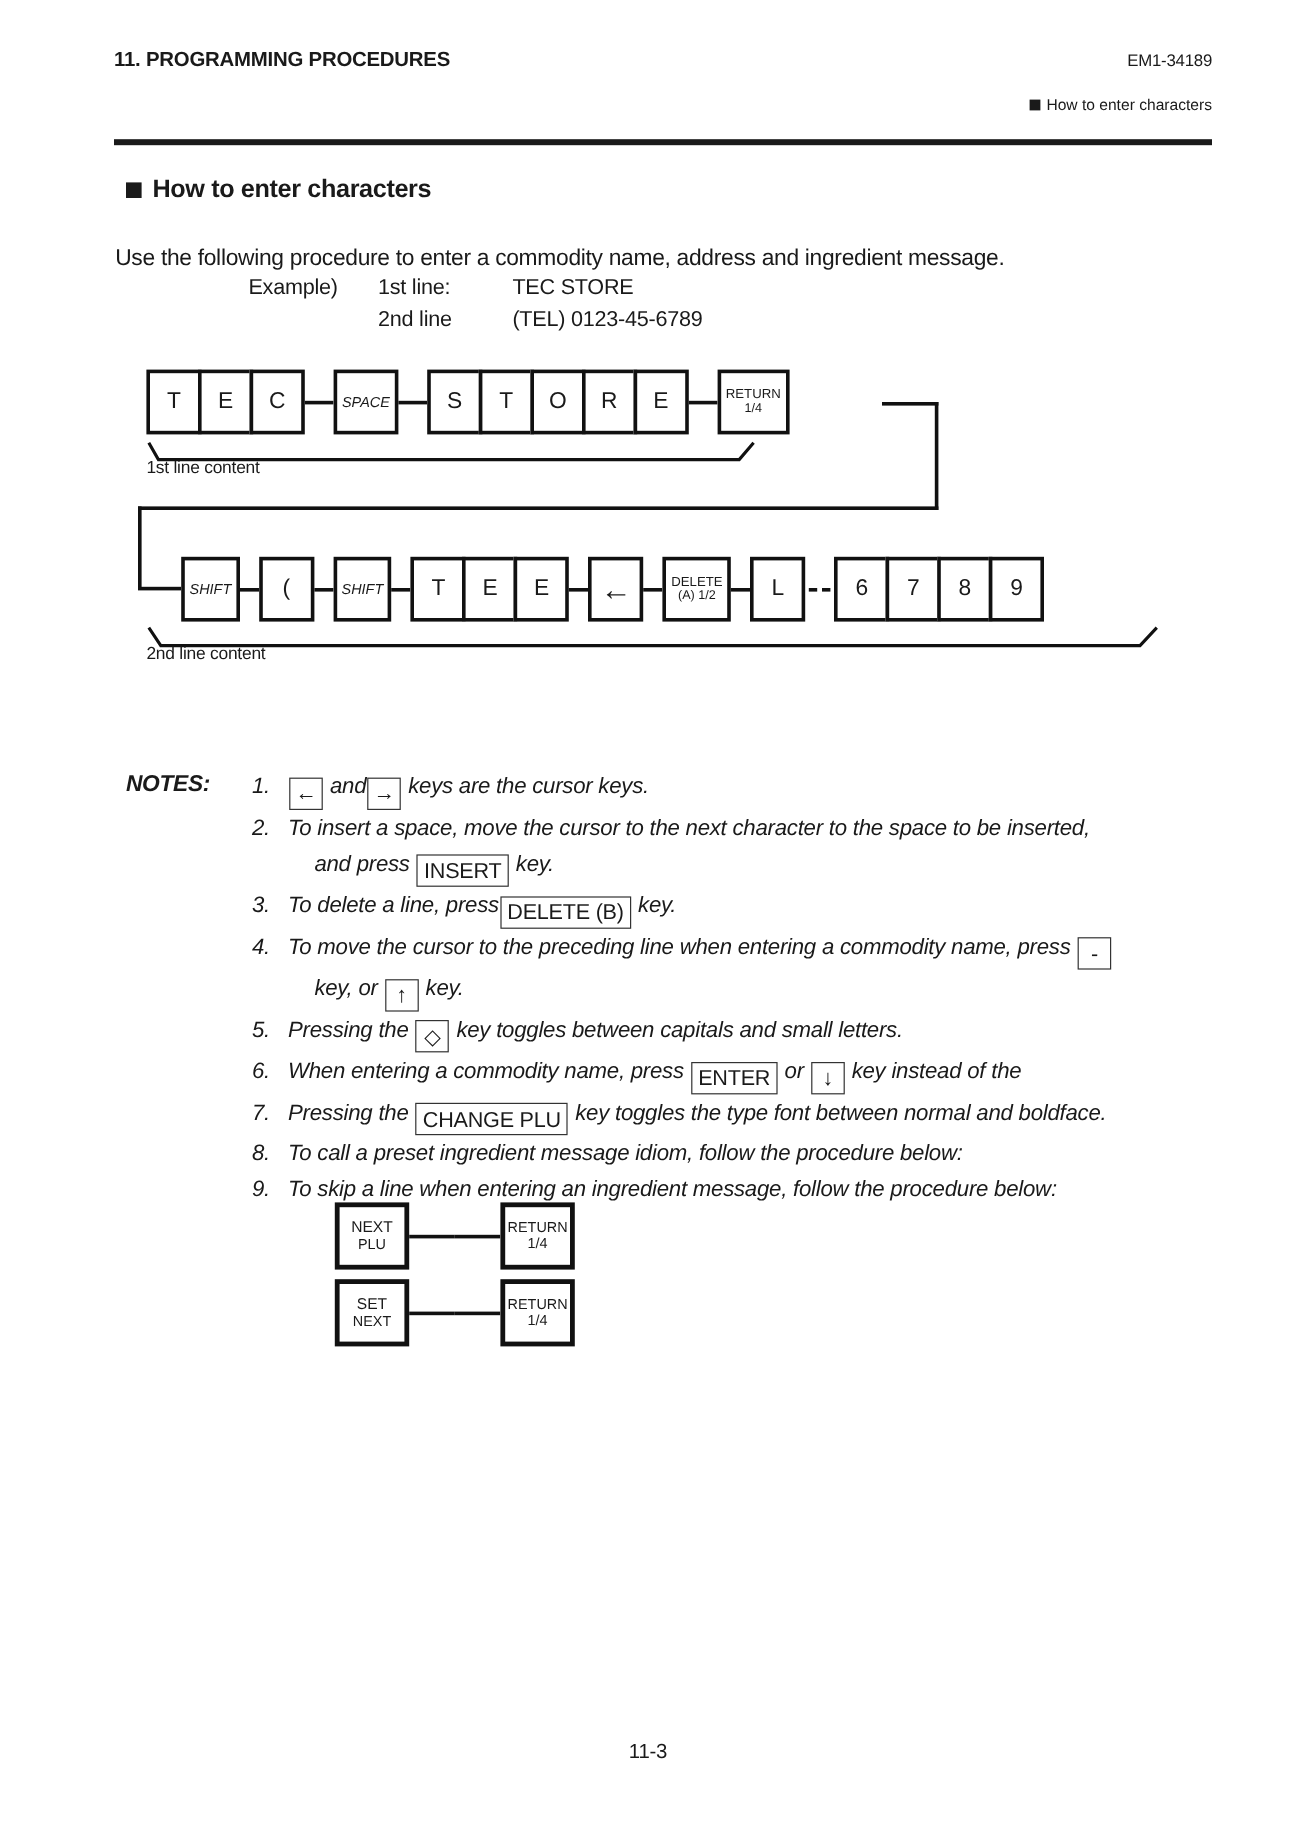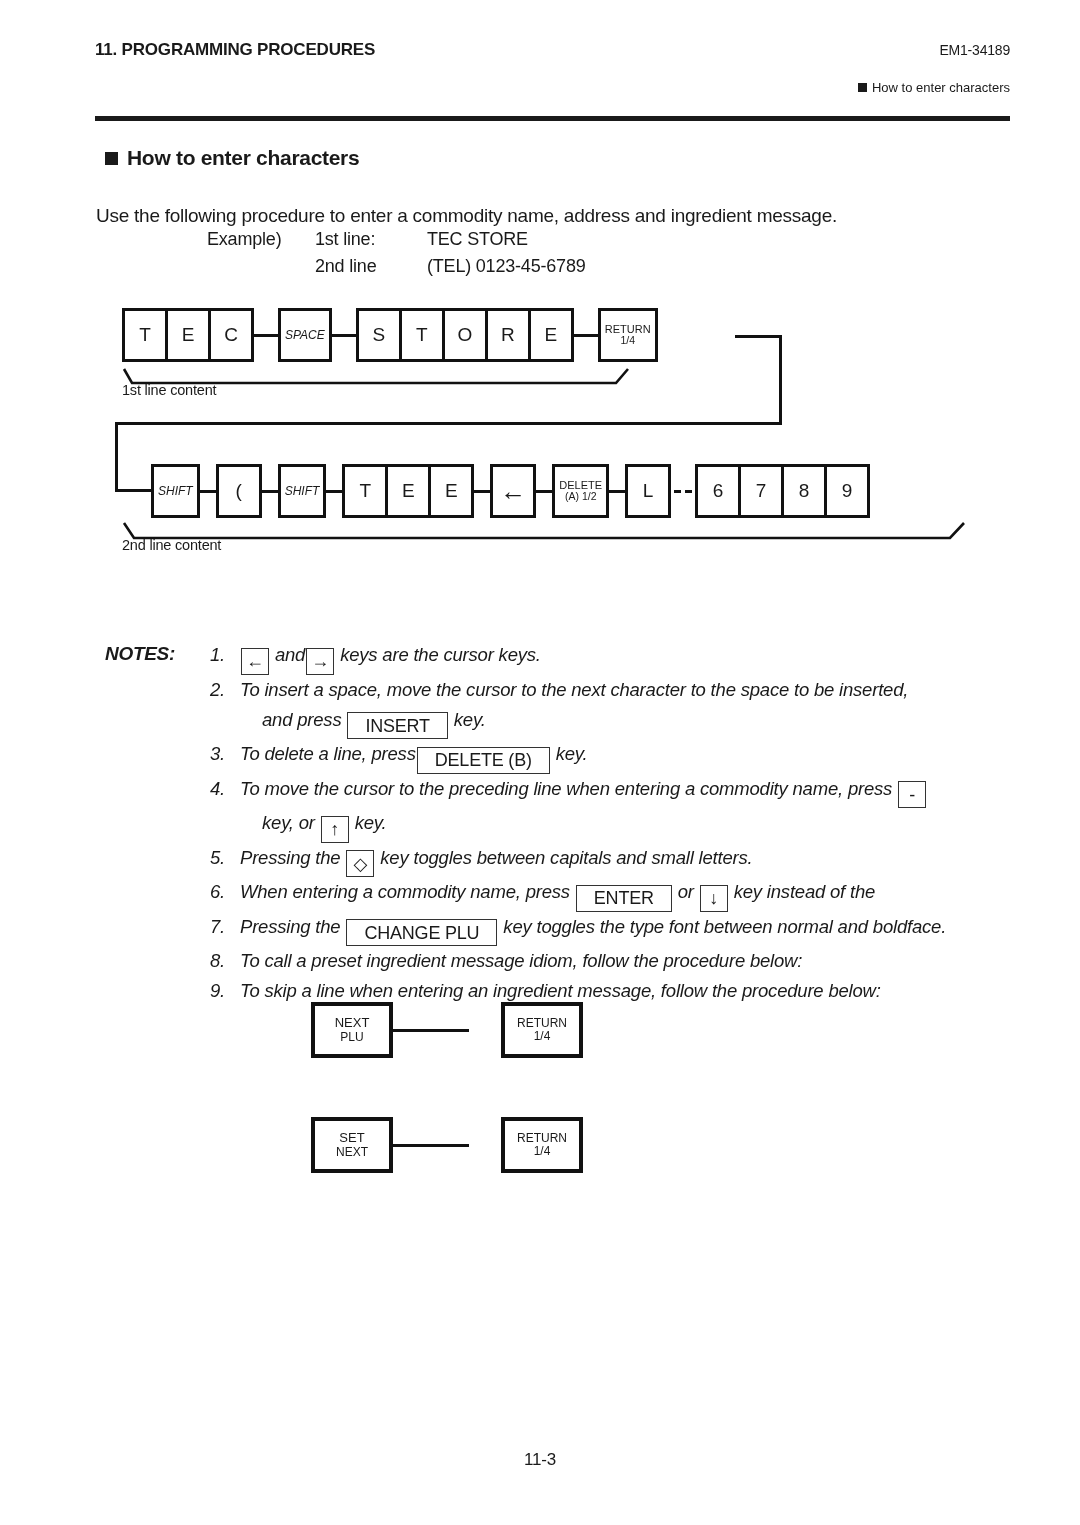--- a/index.html
+++ b/index.html
@@ -111,34 +111,33 @@
   }
   .note-num { position:absolute; left:0; top:0; width:26px; text-align:left; }
   .note-body { display:block; margin-left:30px; }
   .note-line { display:block; white-space:nowrap; }
   .note-line.ind { margin-left:22px; }
 
   .kbox {
     display:inline-flex; align-items:center; justify-content:center;
     border:1.6px solid #333; background:#fff;
     font-style:normal; font-size:18px;
-    padding:0 17px; height:27px; min-width:26px;
+    padding:0 5px; height:27px; min-width:26px;
     vertical-align:-6px; line-height:1;
     margin:0 1px;
   }
   .kbox.sq { width:28px; padding:0; }
 
   
   .flow { position:absolute; display:flex; align-items:center; }
   .fkey {
     border:4px solid #111; background:#fff;
     display:flex; flex-direction:column; align-items:center; justify-content:center;
-    width:82px; height:56px; font-size:18px; line-height:1.1;
+    width:62px; height:56px; font-size:18px; line-height:1.1;
     white-space:nowrap;
-    margin-left:32px;
   }
   .fkey.sm { font-size:13px; }
   .fkey.sm .k2 { font-size:12px; }
   .fbox {
     border:2.5px solid #111; background:#fff;
     display:flex; align-items:center; justify-content:center;
     width:168px; height:48px; font-size:19px; white-space:nowrap;
     letter-spacing:-0.2px;
   }
   .fconn { width:38px; height:3px; background:#111; }
@@ -381,21 +380,21 @@
     <span class="k2">PLU</span>
   </div>
   <div class="fconn"></div>
   <div class="fconn"></div>
   <div class="fkey sm">
     <span style="font-size:12px">RETURN</span>
     <span class="k2">1/4</span>
   </div>
 </div>
 
-<div class="flow" style="left:279px; top:1117px;">
+<div class="flow" style="left:279px; top:1066px;">
   <div class="fkey sm">
     <span>SET</span>
     <span class="k2">NEXT</span>
   </div>
   <div class="fconn"></div>
   <div class="fconn"></div>
   <div class="fkey sm">
     <span style="font-size:12px">RETURN</span>
     <span class="k2">1/4</span>
   </div>

